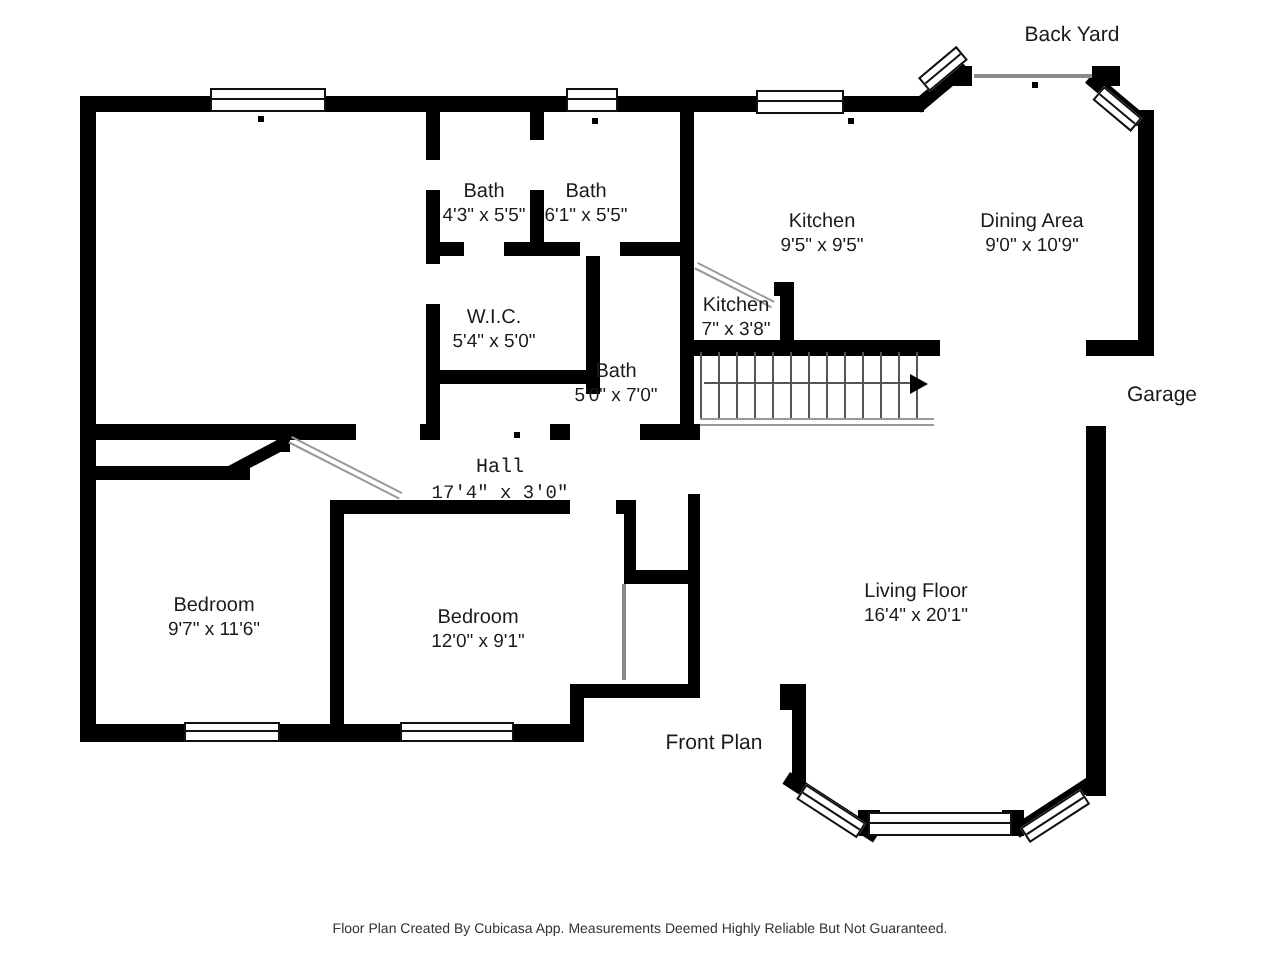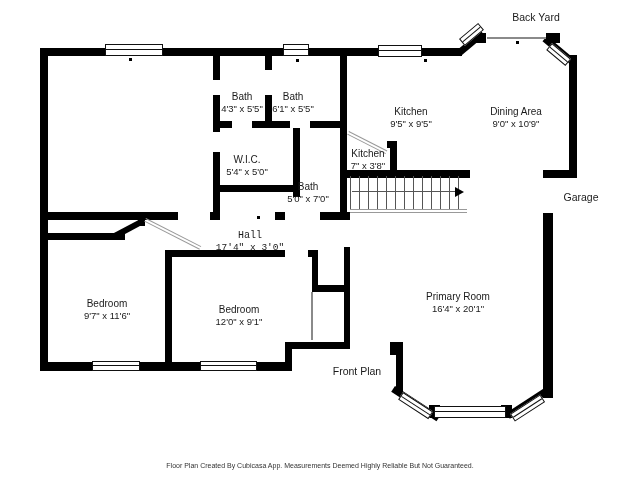--- a/index.html
+++ b/index.html
@@ -145,21 +145,21 @@
     </div>
     <div class="lbl" style="left:107px;top:309px;">
       <span>Bedroom</span><br>
       <span class="dims">9'7" x 11'6"</span>
     </div>
     <div class="lbl" style="left:239px;top:315px;">
       <span>Bedroom</span><br>
       <span class="dims">12'0" x 9'1"</span>
     </div>
     <div class="lbl" style="left:458px;top:302px;">
-      <span>Primary Room</span><br>
+      <span>Living Floor</span><br>
       <span class="dims">16'4" x 20'1"</span>
     </div>
 
     <div class="lbl outdoor" style="left:536px;top:18px;">Back Yard</div>
     <div class="lbl outdoor" style="left:581px;top:198px;">Garage</div>
     <div class="lbl outdoor" style="left:357px;top:372px;">Front Plan</div>
 
     <div class="disclaimer" style="left:320px;top:465px;">Floor Plan Created By Cubicasa App. Measurements Deemed Highly Reliable But Not Guaranteed.</div>
   </div>
 </div>

